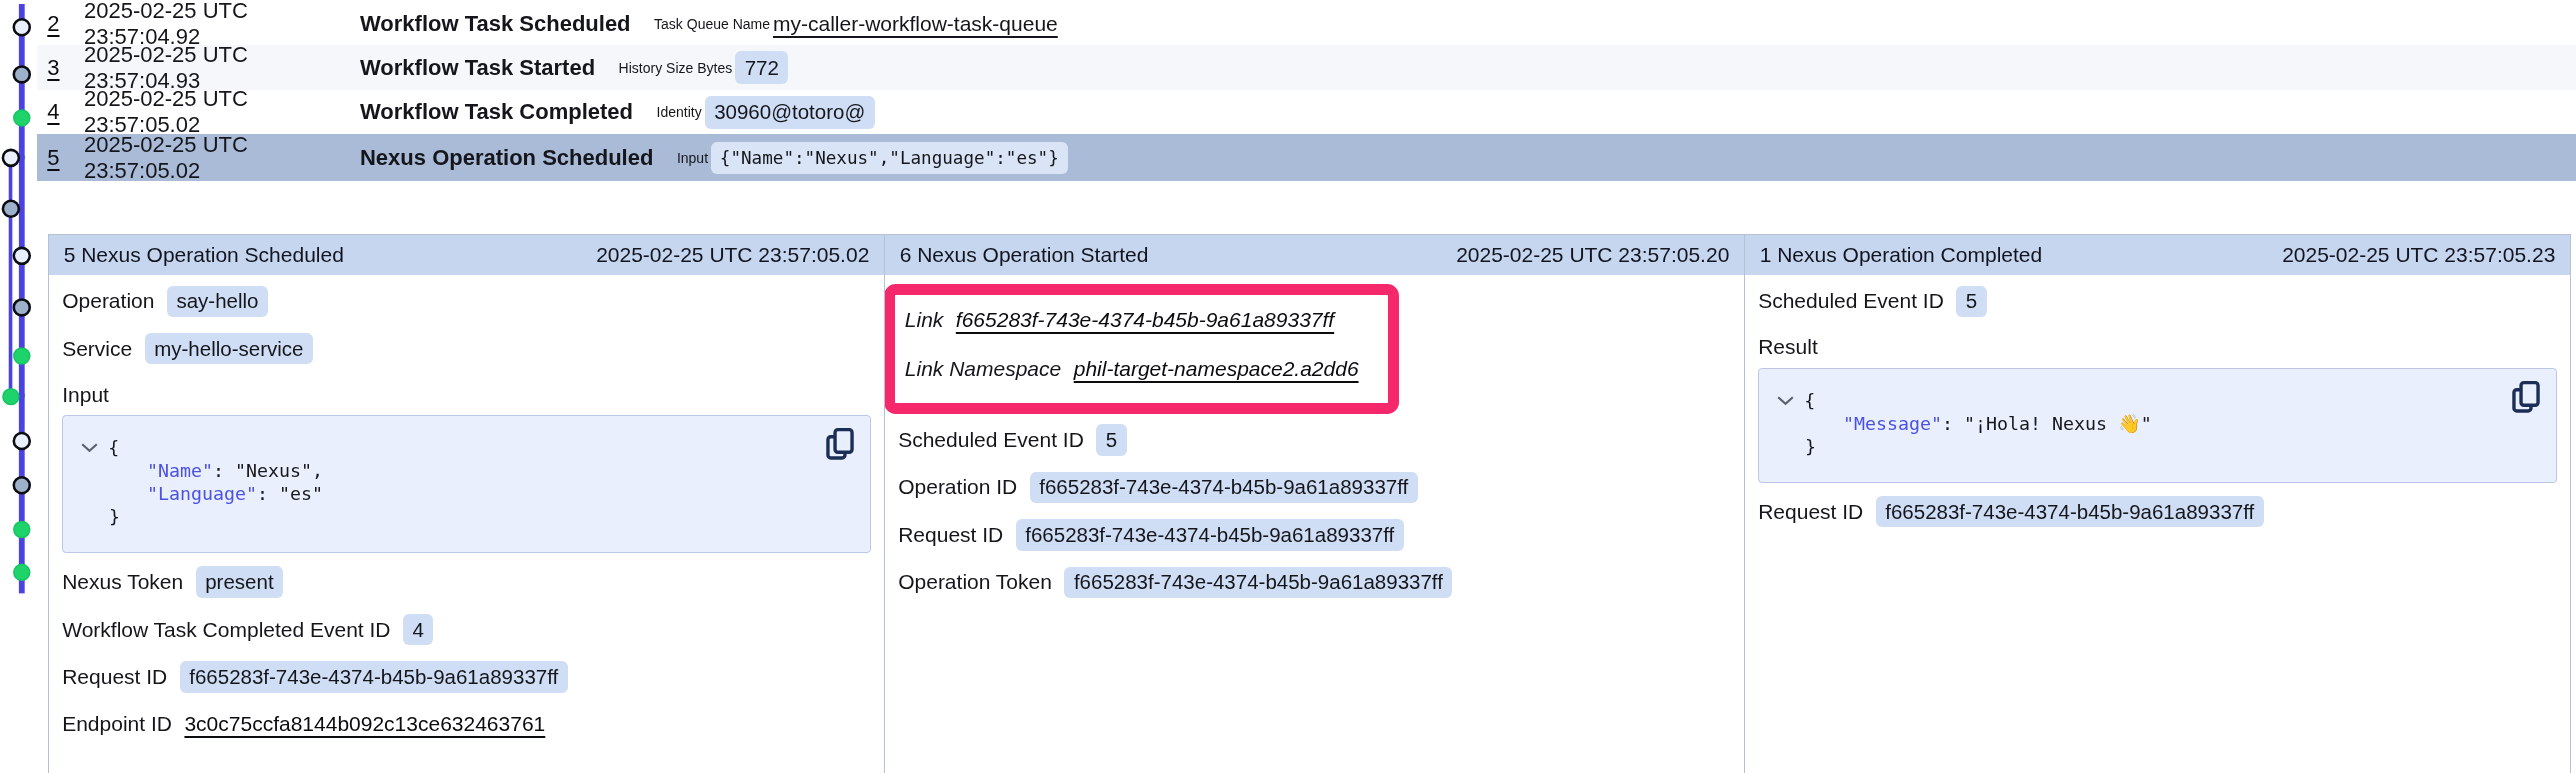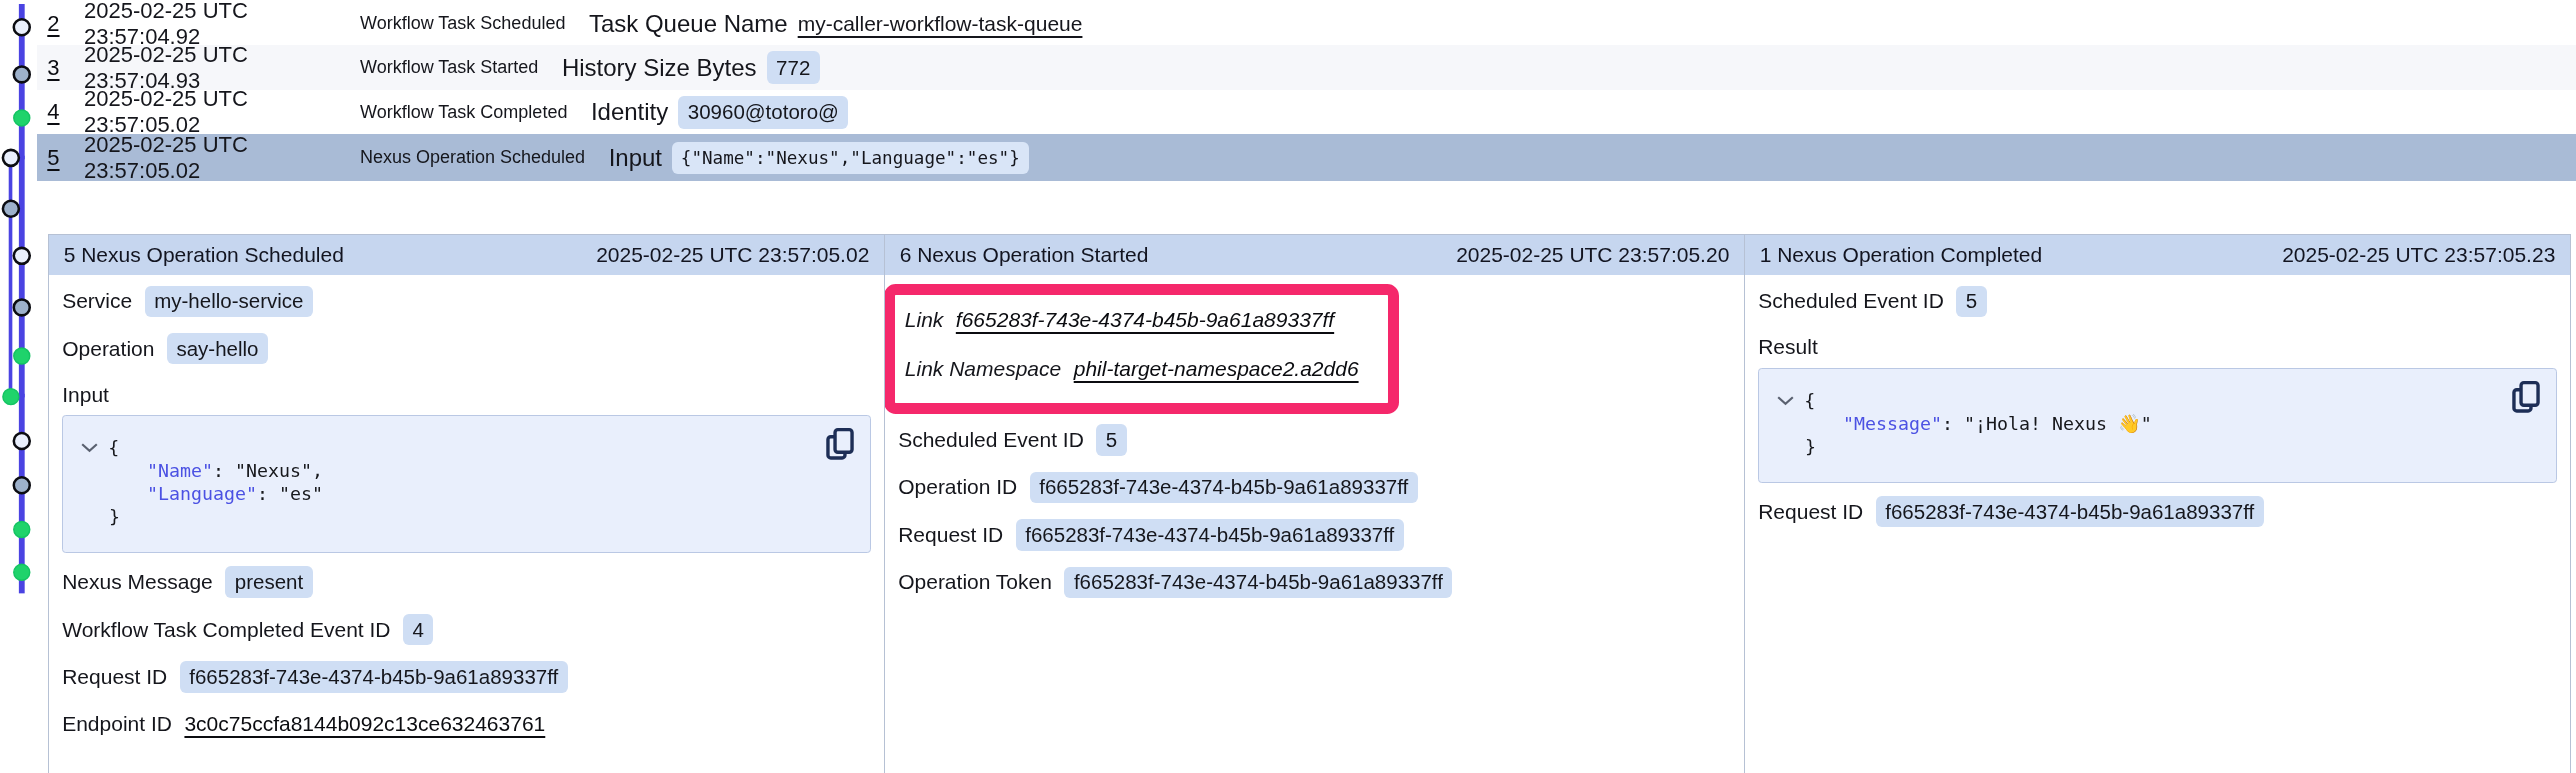--- a/index.html
+++ b/index.html
@@ -14,22 +14,22 @@
     font-family:"Liberation Sans",sans-serif;color:var(--text);}
   #timeline{position:absolute;left:0;top:0;z-index:3;}
   
   #rows{position:absolute;left:37px;top:2.2px;width:2539px;z-index:1;}
   .erow{position:absolute;left:0;width:100%;display:flex;align-items:center;}
   .erow.white{background:#fff;} .erow.stripe{background:var(--stripe-row);}
   .erow.selected{background:var(--selected-row);}
   .r-num{margin-left:10.3px;min-width:23.5px;font-size:22px;text-decoration:underline;
     text-decoration-thickness:2.2px;text-underline-offset:4.4px;color:#0c0d12;}
   .r-time{margin-left:13.2px;width:276px;font-size:22px;}
-  .r-name{font-size:18px;font-weight:400;margin-right:23.5px;white-space:nowrap;}
-  .r-albl{font-size:24px;margin-right:10px;white-space:nowrap;}
+  .r-name{font-size:22px;font-weight:700;margin-right:23.5px;white-space:nowrap;}
+  .r-albl{font-size:14px;margin-right:3px;white-space:nowrap;}
   .r-link{font-size:21px;text-decoration:underline;text-decoration-thickness:2.2px;
     text-underline-offset:5.1px;white-space:nowrap;}
   .r-badge{font-size:20.5px;background:var(--badge);border-radius:5.9px;padding:4.4px 9.5px;white-space:nowrap;}
   .erow.selected .r-badge{background:var(--badge-sel);}
   .r-badge.mono{font-family:"DejaVu Sans Mono",monospace;font-size:17.6px;padding:5.9px 8.8px;}
   
   #panels{position:absolute;left:48px;top:198px;width:2523px;height:566px;
     border:1.5px solid var(--border);display:grid;grid-template-columns:835px 860px 826px;z-index:2;background:#fff;margin-top:36px;}
   .panel{overflow:hidden;}
   .panel+.panel{border-left:1.5px solid var(--border);}
@@ -107,42 +107,42 @@
     </div>
   </div>
 <div id="panels">
     <section class="panel">
       <header class="phead">
         <span>5 Nexus Operation Scheduled</span>
         <span>2025-02-25 UTC 23:57:05.02</span>
       </header>
       <div class="pbody">
         <div class="field">
+          <span class="f-lbl">Operation</span>
+          <span class="f-badge">say-hello</span>
+        </div>
+        <div class="field">
           <span class="f-lbl">Service</span>
           <span class="f-badge">my-hello-service</span>
-        </div>
-        <div class="field">
-          <span class="f-lbl">Operation</span>
-          <span class="f-badge">say-hello</span>
         </div>
         <div class="codelbl">Input</div>
         <div class="codebox">
           <div class="cline"><span class="chev"><svg width="19" height="11.7" viewBox="0 0 26 16">
                 <polyline points="3,3 13,12 23,3" fill="none" stroke="#5a6170" stroke-width="3"></polyline>
               </svg></span><span>{</span></div>
           <div class="cline ind1"><span class="k">"Name"</span><span>: </span><span>"Nexus",</span></div>
           <div class="cline ind1"><span class="k">"Language"</span><span>: </span><span>"es"</span></div>
           <div class="cline noch"><span>}</span></div>
           <div class="copybtn"><svg width="34" height="37" viewBox="0 0 24 26">
               <rect x="3.5" y="7.5" width="12" height="15" rx="2" fill="none" stroke="#1d2e56" stroke-width="2.4"></rect>
               <rect x="8.5" y="2.5" width="12" height="16" rx="2" fill="#e9effc" stroke="#1d2e56" stroke-width="2.4"></rect>
             </svg></div>
         </div>
         <div class="field">
-          <span class="f-lbl">Nexus Message</span>
+          <span class="f-lbl">Nexus Token</span>
           <span class="f-badge">present</span>
         </div>
         <div class="field">
           <span class="f-lbl">Workflow Task Completed Event ID</span>
           <span class="f-badge">4</span>
         </div>
         <div class="field">
           <span class="f-lbl">Request ID</span>
           <span class="f-badge">f665283f-743e-4374-b45b-9a61a89337ff</span>
         </div>

